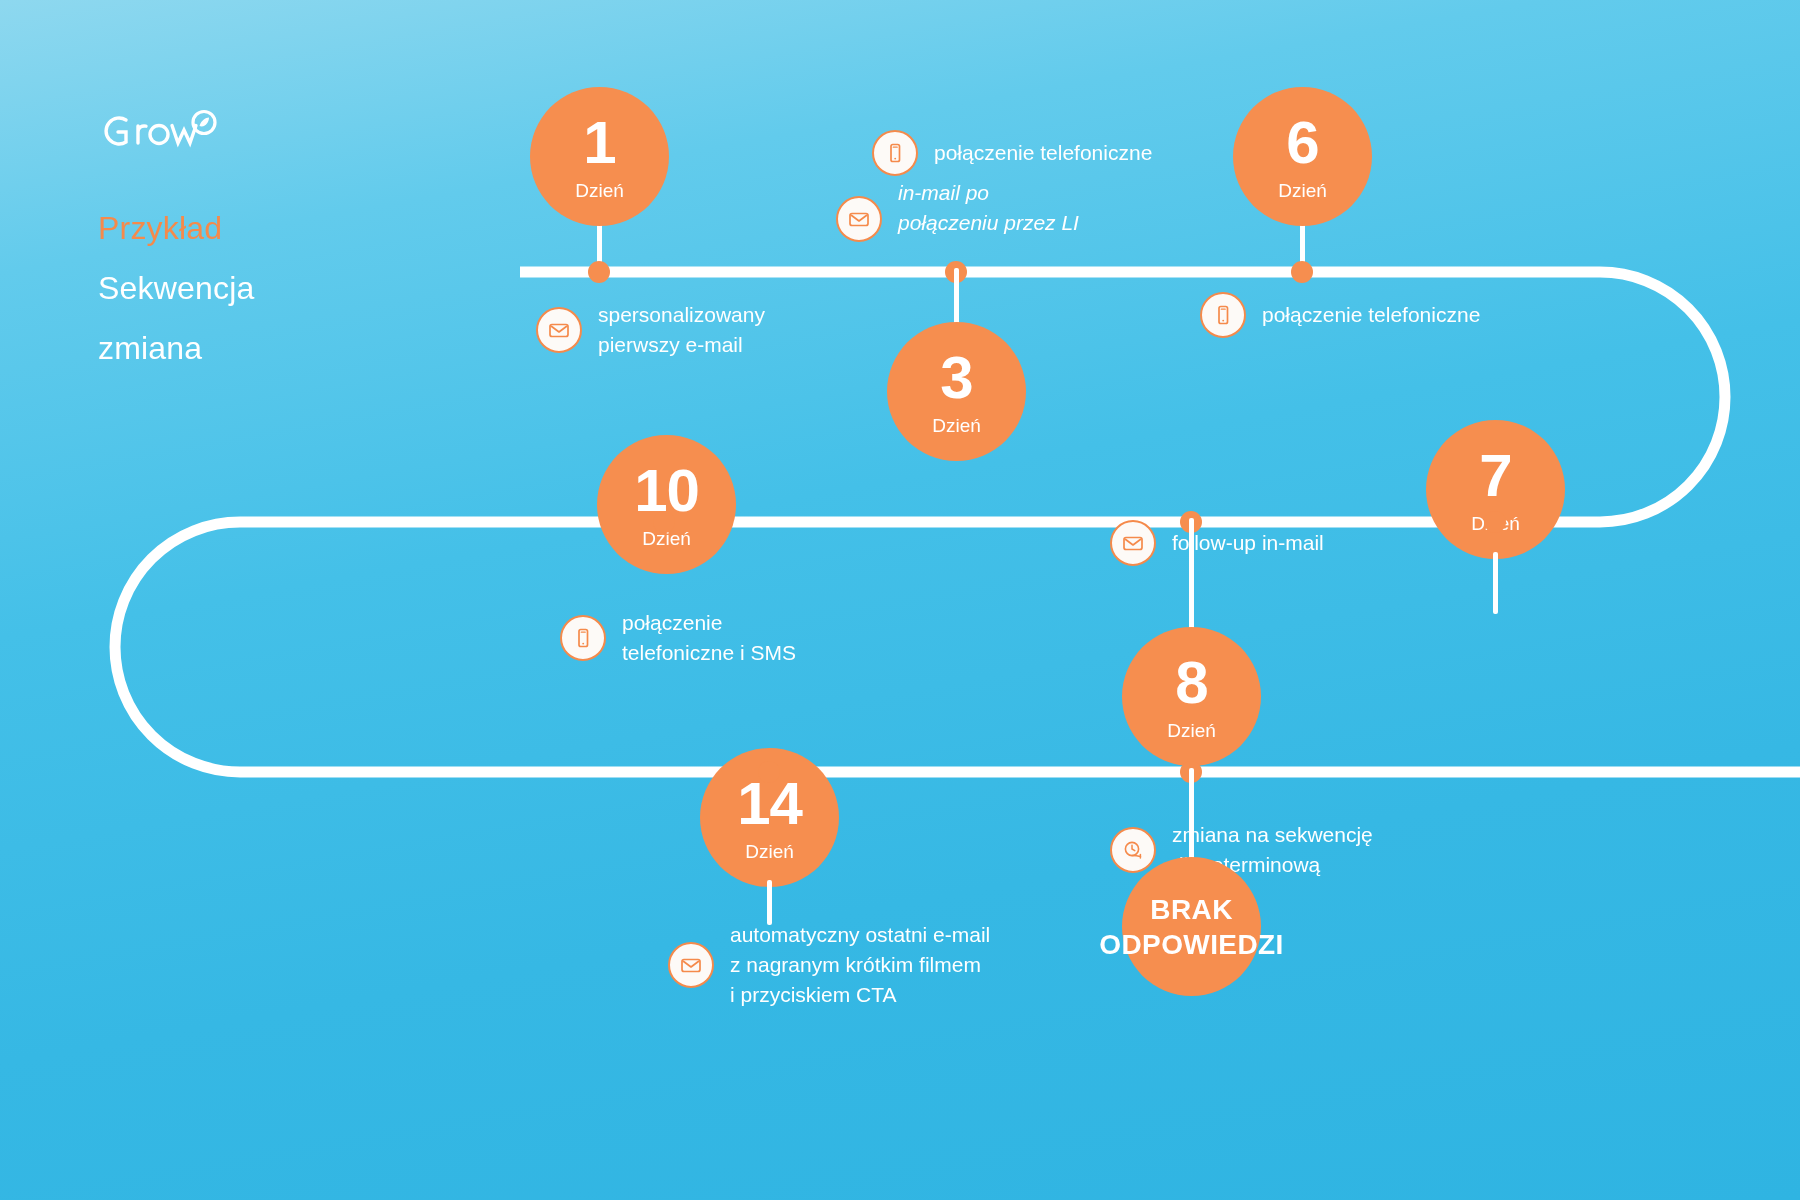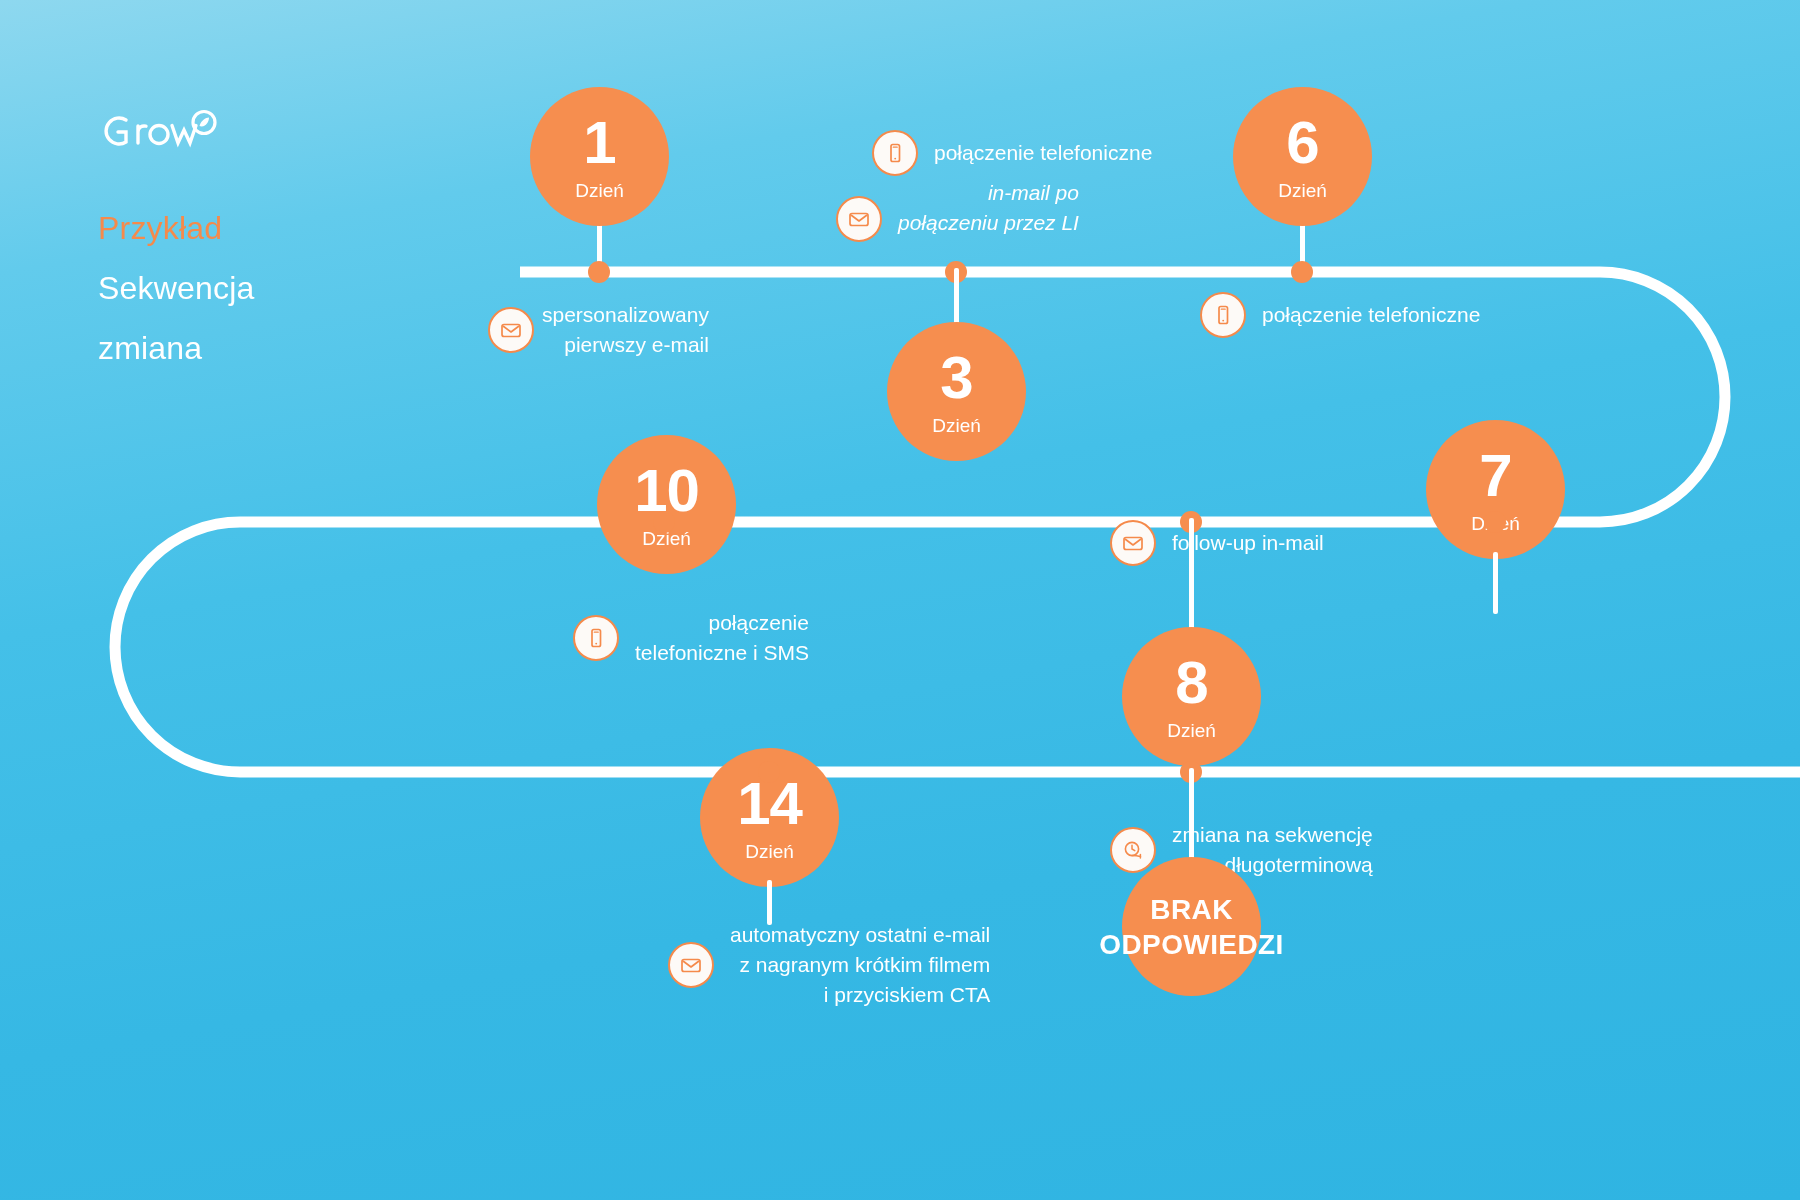--- a/index.html
+++ b/index.html
@@ -100,21 +100,20 @@
     border-radius: 50%;
     background: #f68e4f;
   }
 
   
   .note {
     position: absolute;
     display: flex;
     align-items: center;
     gap: 16px;
-    text-align: right;
   }
   .note .bubble-icon {
     flex: 0 0 auto;
     width: 46px;
     height: 46px;
     border-radius: 50%;
     background: #fdfaf7;
     border: 2px solid #f58a4b;
     display: flex;
     align-items: center;
@@ -172,21 +171,21 @@
     <path d="M 520 272 L 520 272" fill="none" stroke="#ffffff" stroke-width="11"></path>
   </svg>
 
   <div class="stalk" style="left:597px; top:200px; height:76px;"></div>
   <div class="daynode" style="left:530px; top:87px; width:139px; height:139px;">
     <span class="num">1</span>
     <span class="unit">Dzień</span>
   </div>
   <div class="raildot" style="left:588px; top:261px;"></div>
 
-  <div class="note" style="left:488px; top:300px;gap:8px;">
+  <div class="note" style="left:536px; top:300px;">
     <span class="bubble-icon">
       <svg width="24" height="24" viewBox="0 0 24 24">
         <rect x="3" y="6.5" width="18" height="12" rx="2" fill="none" stroke="#f58a4b" stroke-width="1.7"></rect>
         <path d="M4 8 L12 14 L20 8" fill="none" stroke="#f58a4b" stroke-width="1.7" stroke-linejoin="round"></path>
       </svg>
     </span>
     <span class="txt">spersonalizowany
 pierwszy e-mail</span>
   </div>
 
@@ -237,21 +236,21 @@
     <span class="txt">połączenie telefoniczne</span>
   </div>
 
   <div class="stalk" style="left:662px; top:512px; height:18px;"></div>
   <div class="daynode" style="left:597px; top:435px; width:139px; height:139px;">
     <span class="num">10</span>
     <span class="unit">Dzień</span>
   </div>
   <div class="raildot" style="left:653px; top:511px;"></div>
 
-  <div class="note" style="left:573px; top:608px;">
+  <div class="note" style="left:560px; top:608px;">
     <span class="bubble-icon">
       <svg width="24" height="24" viewBox="0 0 24 24">
         <rect x="8" y="3.5" width="8.5" height="17" rx="1.8" fill="none" stroke="#f58a4b" stroke-width="1.7"></rect>
         <line x1="10.3" y1="6.2" x2="14.2" y2="6.2" stroke="#f58a4b" stroke-width="1.3" stroke-linecap="round"></line>
         <circle cx="12.2" cy="17.6" r="0.95" fill="#f58a4b"></circle>
       </svg>
     </span>
     <span class="txt">połączenie
 telefoniczne i SMS</span>
   </div>

